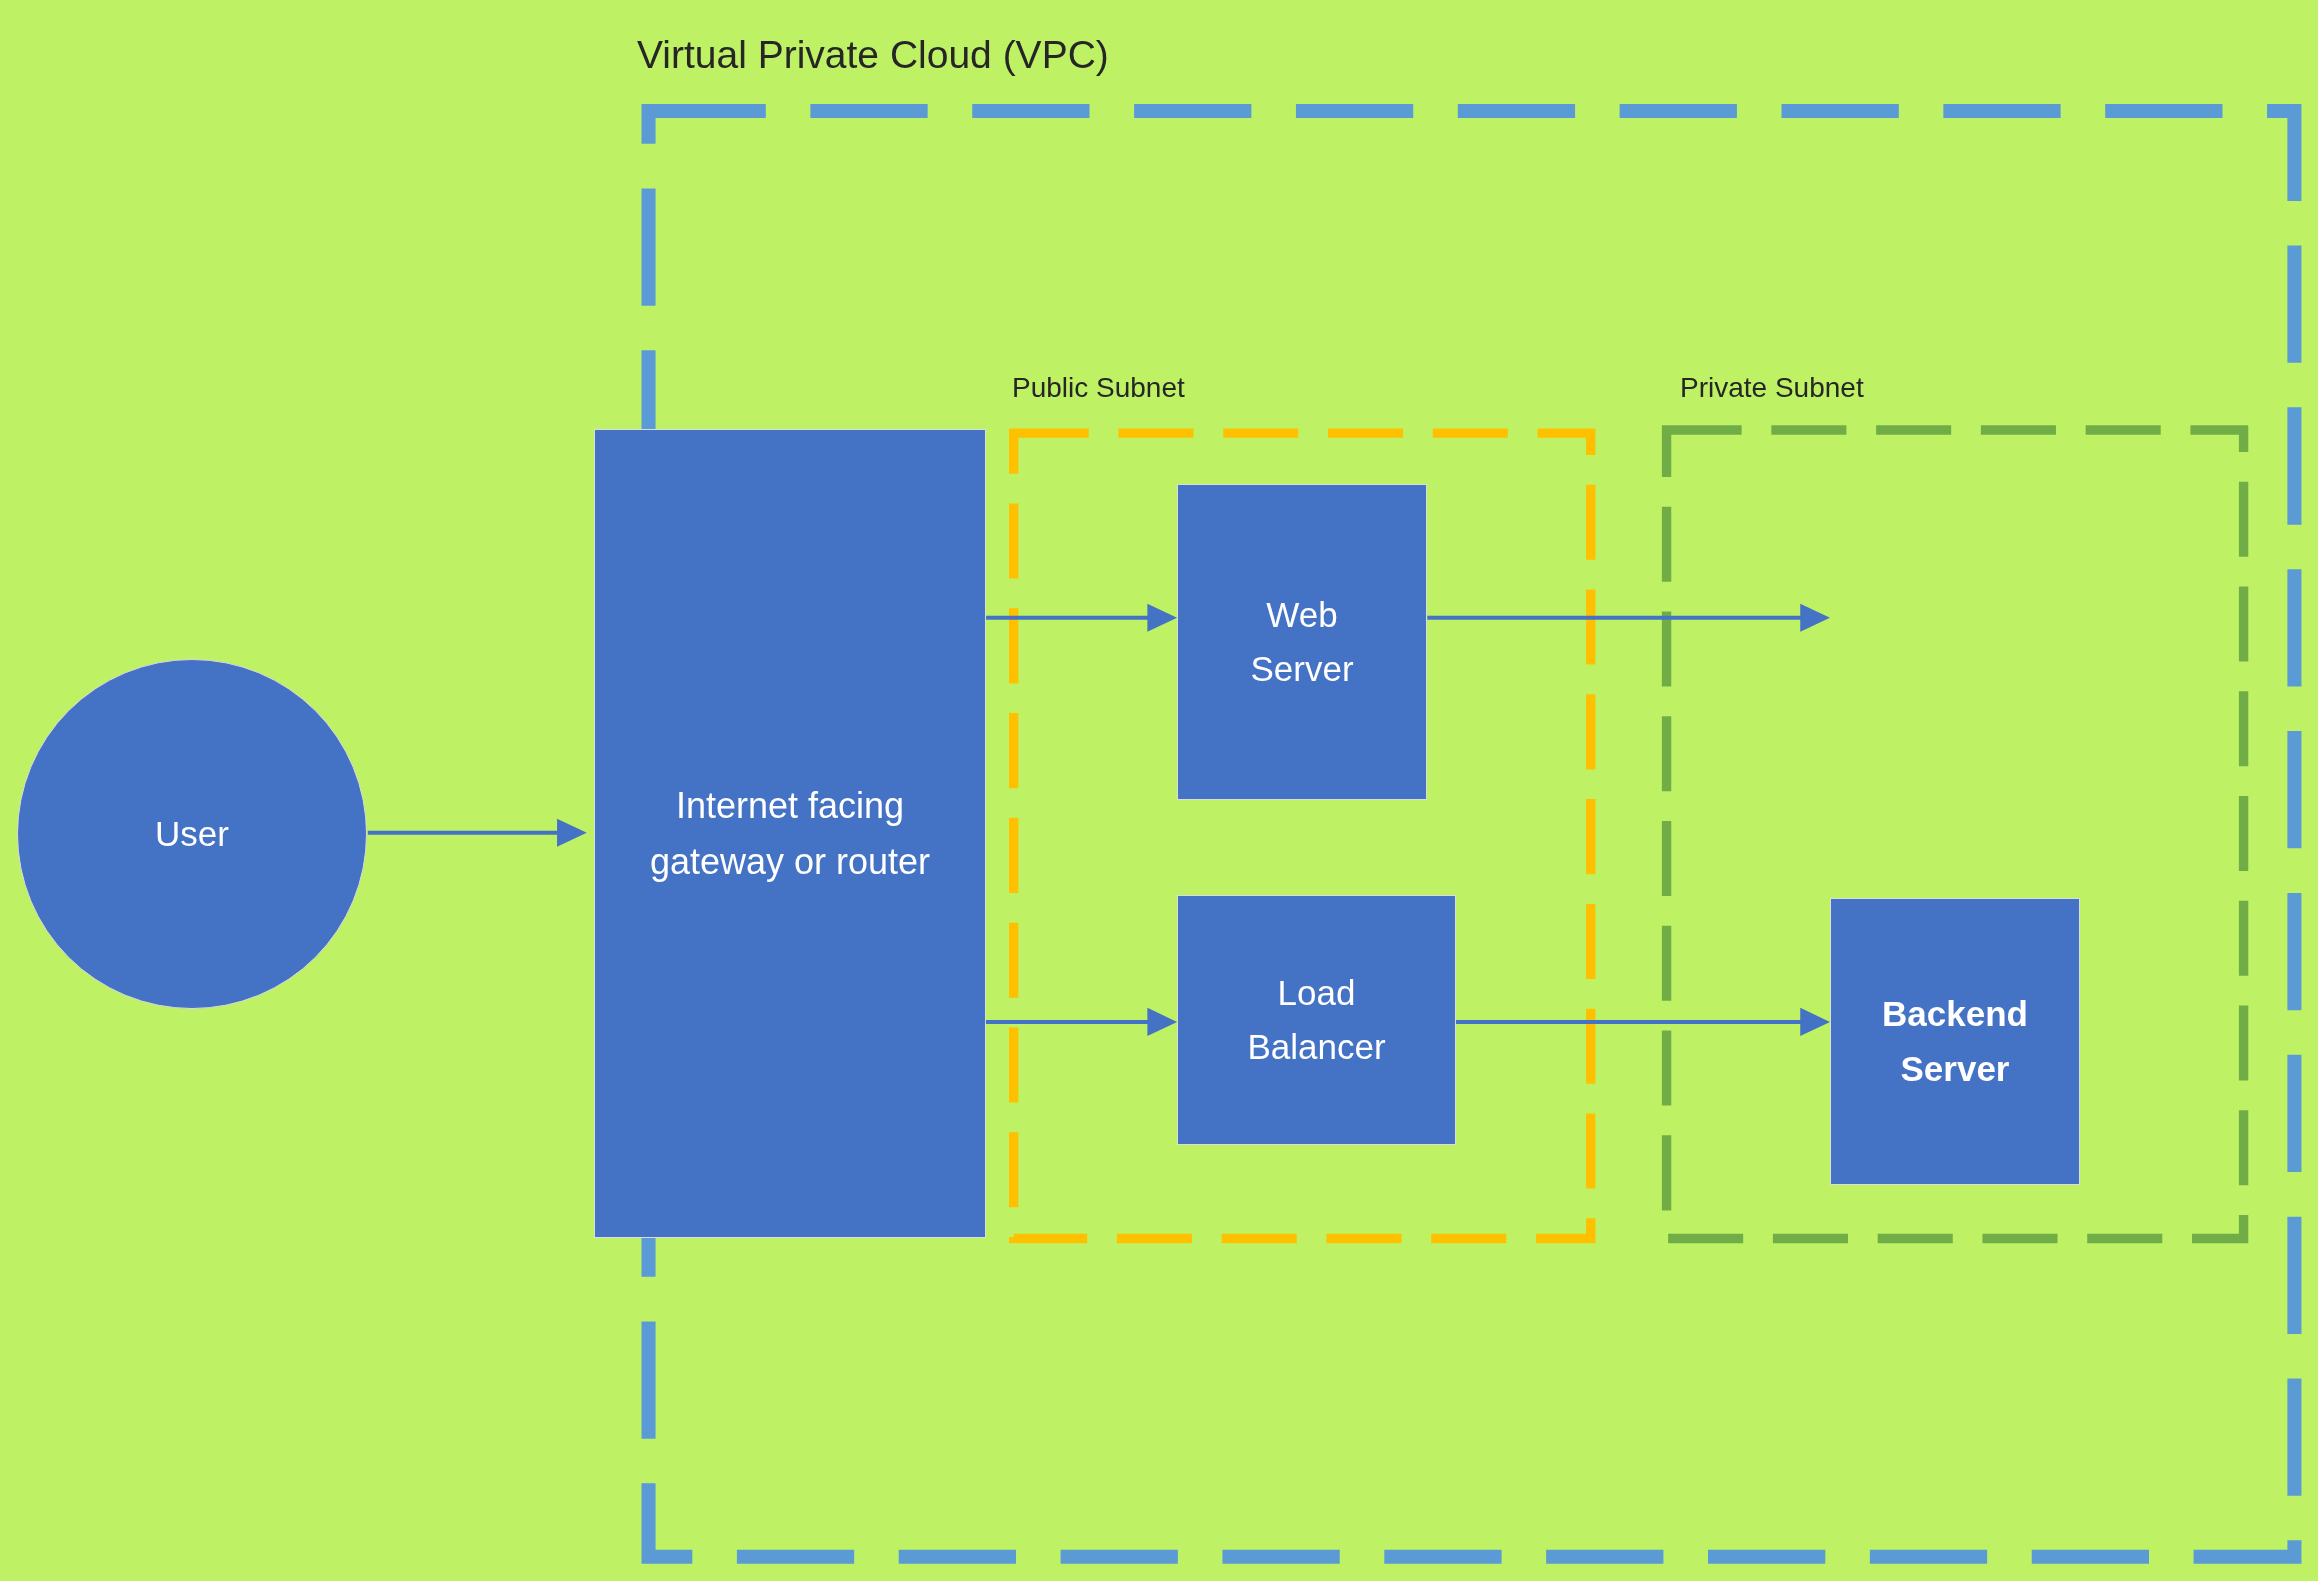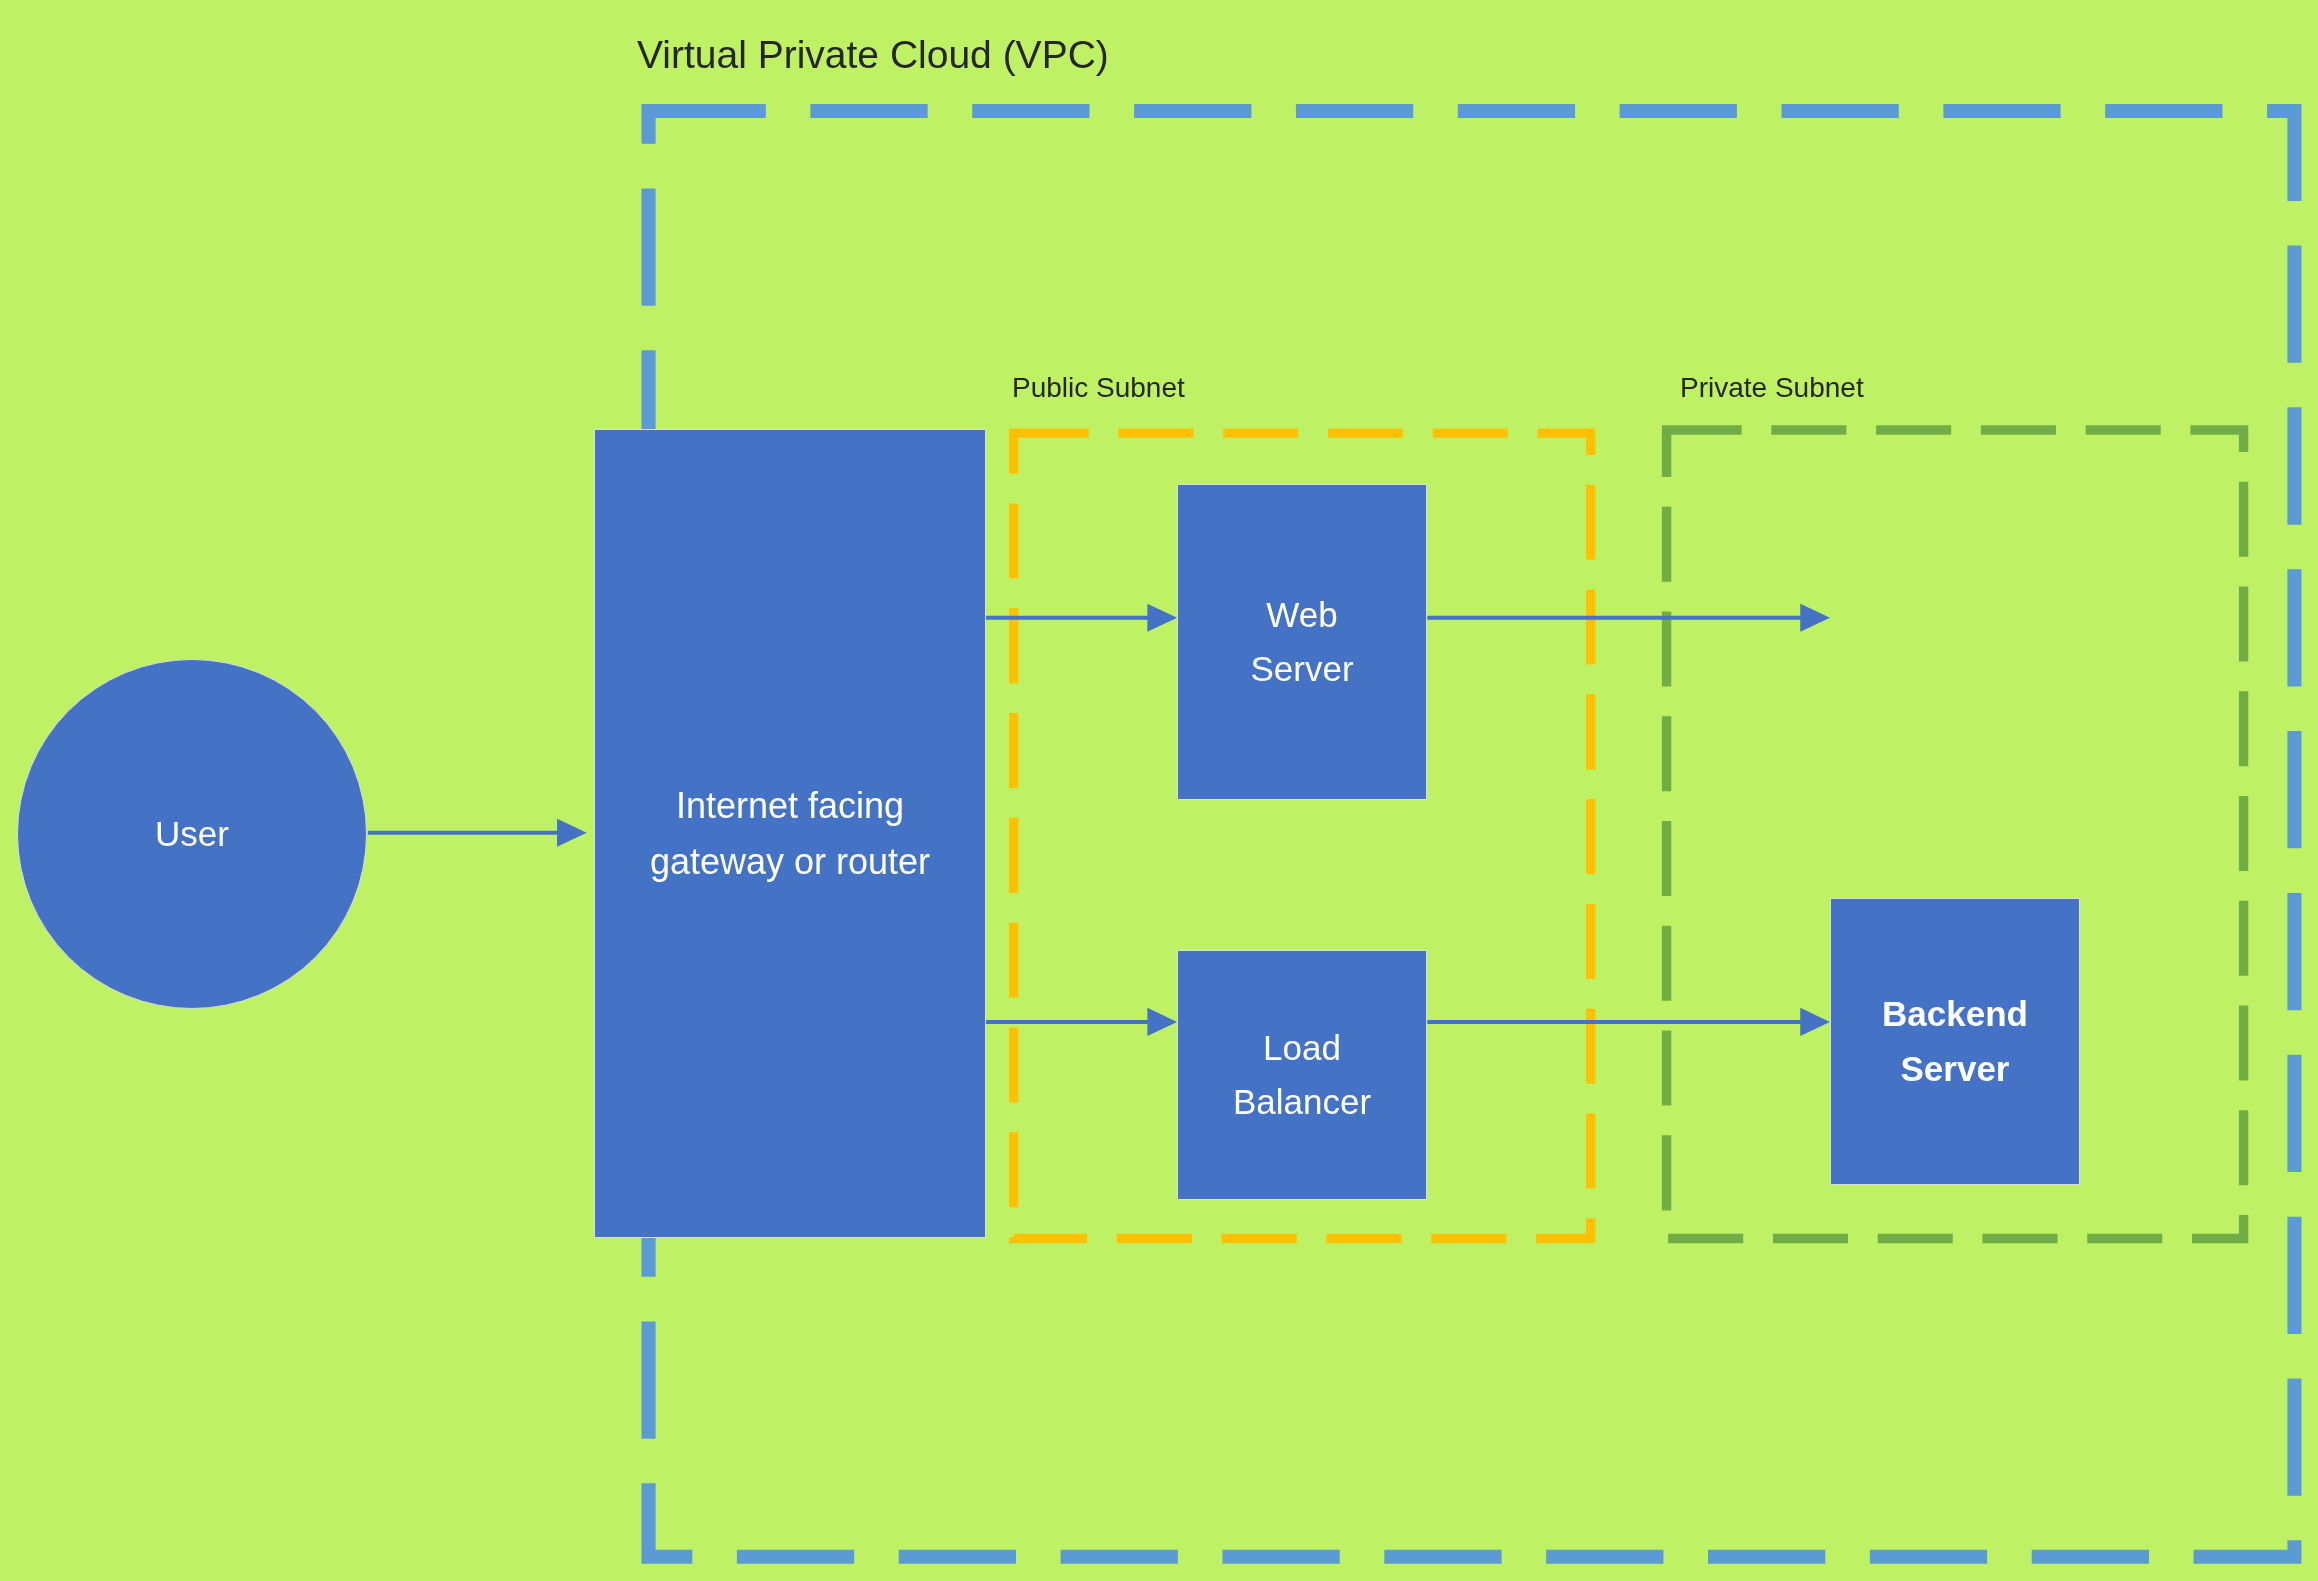--- a/index.html
+++ b/index.html
@@ -41,21 +41,21 @@
     border: 1.6px solid #d9d9d9;
     text-align: right;
   }
   .node-gateway {
     left: 594px; top: 429px;
     width: 392px; height: 809px;
     padding: 0 28px;
     font-size: 36px;
   }
   .node-web    { left: 1177px; top: 484px;  width: 250px; height: 316px; padding: 4px 39px; }
-  .node-lb     { left: 1177px; top: 950px; width: 250px; height: 250px; padding: 0 31px; align-items: center; }
+  .node-lb     { left: 1177px; top: 895px; width: 279px; height: 250px; padding: 0 31px; align-items: center; }
   .node-db     { left: 1830px; top: 493px;  width: 250px; height: 250px; padding: 0 15.6px; }
   .node-back   { left: 1830px; top: 898px; width: 250px; height: 287px; padding: 0 49px; font-weight: bold; }
 
   .diagram-title {
     position: absolute;
     left: 637px; top: 33px;
     font-size: 39px;
     color: #262626;
     white-space: nowrap;
   }

